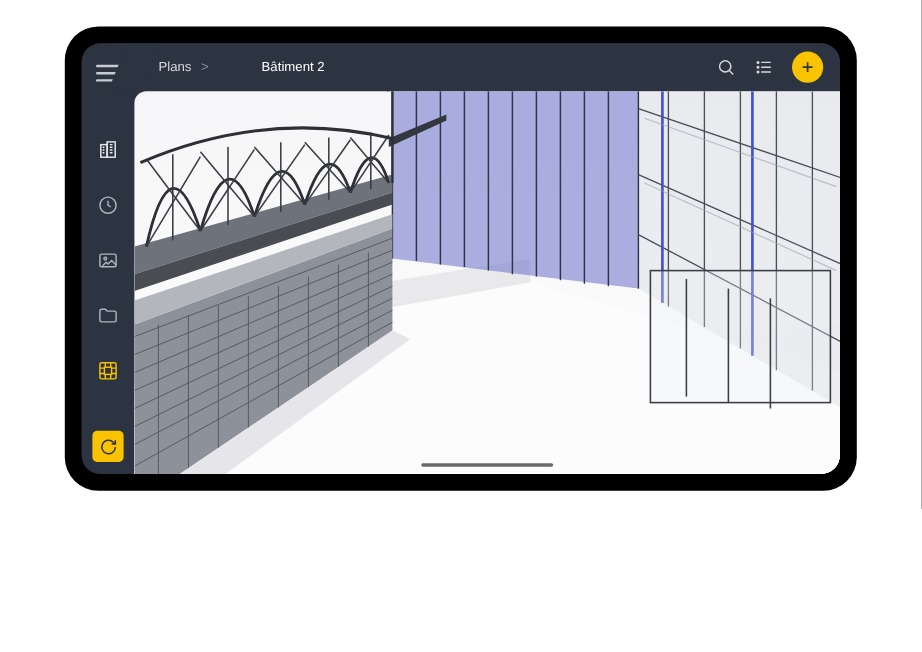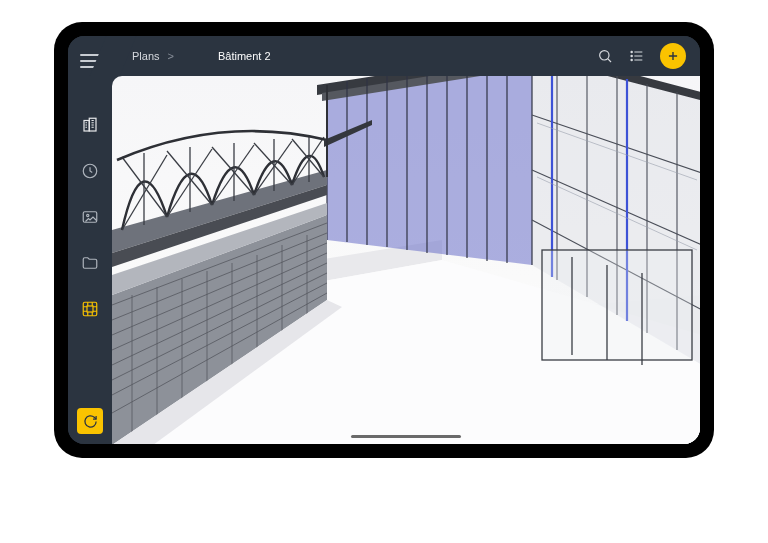--- a/index.html
+++ b/index.html
@@ -9,21 +9,21 @@
     background: #fff;
     font-family: -apple-system, BlinkMacSystemFont, "Segoe UI", sans-serif;
     overflow: hidden;
     position: relative;
   }
   .tablet-frame {
     position: absolute;
     left: 54px;
     top: 22px;
     width: 660px;
-    height: 436px;
+    height: 387px;
     background: #000;
     border-radius: 28px;
     padding: 14px;
   }
   .screen {
     width: 100%;
     height: 100%;
     background: #2b3440;
     border-radius: 16px;
     display: flex;

